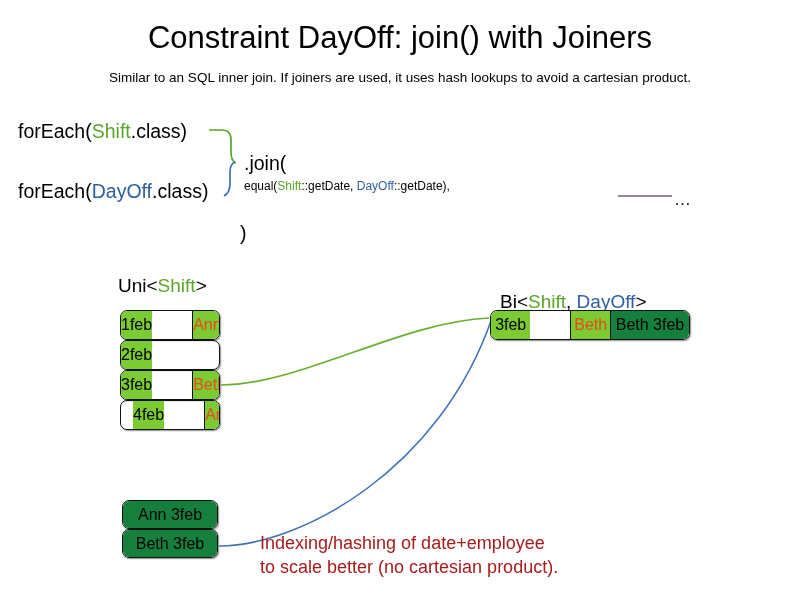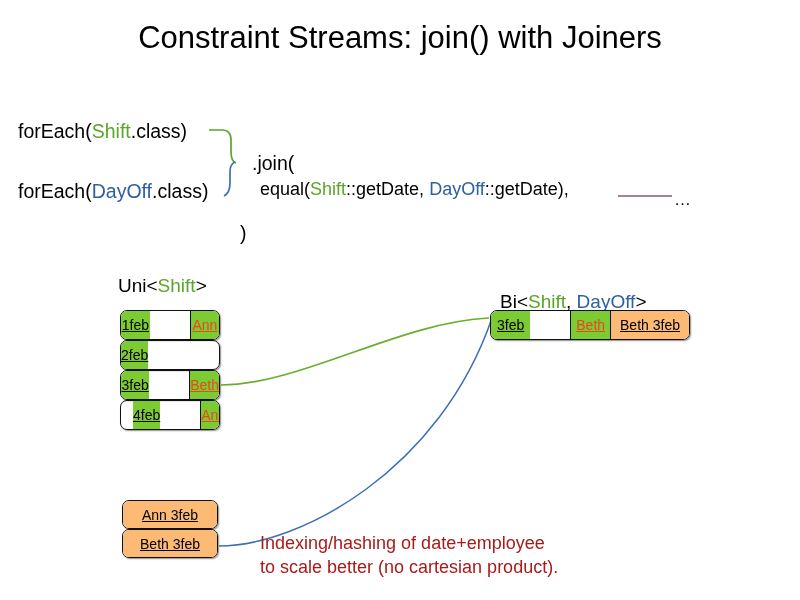--- a/index.html
+++ b/index.html
@@ -23,23 +23,23 @@
   .subtitle{
     position:absolute;left:0;top:70px;width:800px;
     text-align:center;
     font-size:13.5px;font-weight:400;
   }
 
   
   .code{position:absolute;font-size:19.5px;white-space:nowrap;}
   .foreach1{left:18px;top:120px;}
   .foreach2{left:18px;top:180px;}
-  .joinhdr{left:252px;top:152px;}
+  .joinhdr{left:244px;top:152px;}
   .joinclose{left:240px;top:222px;}
-  .arg{position:absolute;font-size:18px;white-space:nowrap;left:260px;}
+  .arg{position:absolute;font-size:12px;white-space:nowrap;left:244px;}
   .arg1{top:179px;}
   .arg2{top:199px;}
   .ellipsis{position:absolute;left:674px;top:190px;font-size:17px;color:#000;}
 
   .kw-shift{color:#5AA52B;}
   .kw-dayoff{color:#2E5FA3;}
 
   
   .grouplabel{position:absolute;font-size:19px;white-space:nowrap;}
   .lbl-uni-shift{left:118px;top:275px;}
@@ -48,28 +48,27 @@
 
   
   .row{
     position:absolute;display:flex;
     border:1.6px solid #111;border-radius:7px;
     overflow:hidden;box-sizing:border-box;
     box-shadow:1px 1px 1.5px rgba(0,0,0,.45);
   }
   .cell{
     display:flex;align-items:center;justify-content:center;
-    font-size:14px;line-height:1;
+    font-size:16px;line-height:1;
     box-sizing:border-box;
     height:100%;
-    text-decoration:underline;
   }
   .cell + .cell{border-left:1.6px solid #111;}
   .green{background:#7CCB33;}
-  .blue{background:#fdba74;}
+  .blue{background:#15803d;}
   .t-black{color:#000;}
   .t-orange{color:#E8491D;margin-left:40px;}
 
   .shift-row{left:120px;width:100px;height:30px;}
   .shift-row .cell{width:50px;}
   .sr0{top:310px;}
   .sr1{top:340px;gap:36px;}
   .sr2{top:370px;}
   .sr3{top:400px;padding-left:12px;}
 
@@ -91,21 +90,22 @@
   }
 
   
   .lines{position:absolute;left:0;top:0;width:800px;height:600px;pointer-events:none;}
 </style>
 </head>
 <body>
 
 <div class="slide">
 
-  <div class="title">Constraint Streams: join() with Joiners</div>
+  <div class="title">Constraint DayOff: join() with Joiners</div>
+  <div class="subtitle">Similar to an SQL inner join. If joiners are used, it uses hash lookups to avoid a cartesian product.</div>
 
   <svg class="lines" viewBox="0 0 800 600">
 
     <path d="M209 130 L222 130 Q231 130 231 140 L231 152 Q231 161 236 163" fill="none" stroke="#5AA52B" stroke-width="1.7"></path>
 
     <path d="M224 196 Q230 193 230 183 L230 172 Q230 164 235 162" fill="none" stroke="#3F6FB5" stroke-width="1.7"></path>
 
     <line x1="618" y1="196" x2="672" y2="196" stroke="#7E5C78" stroke-width="1.7"></line>
 
     <path d="M221 385 C300 385, 400 322, 489 318" fill="none" stroke="#6AAE2E" stroke-width="1.7"></path>

